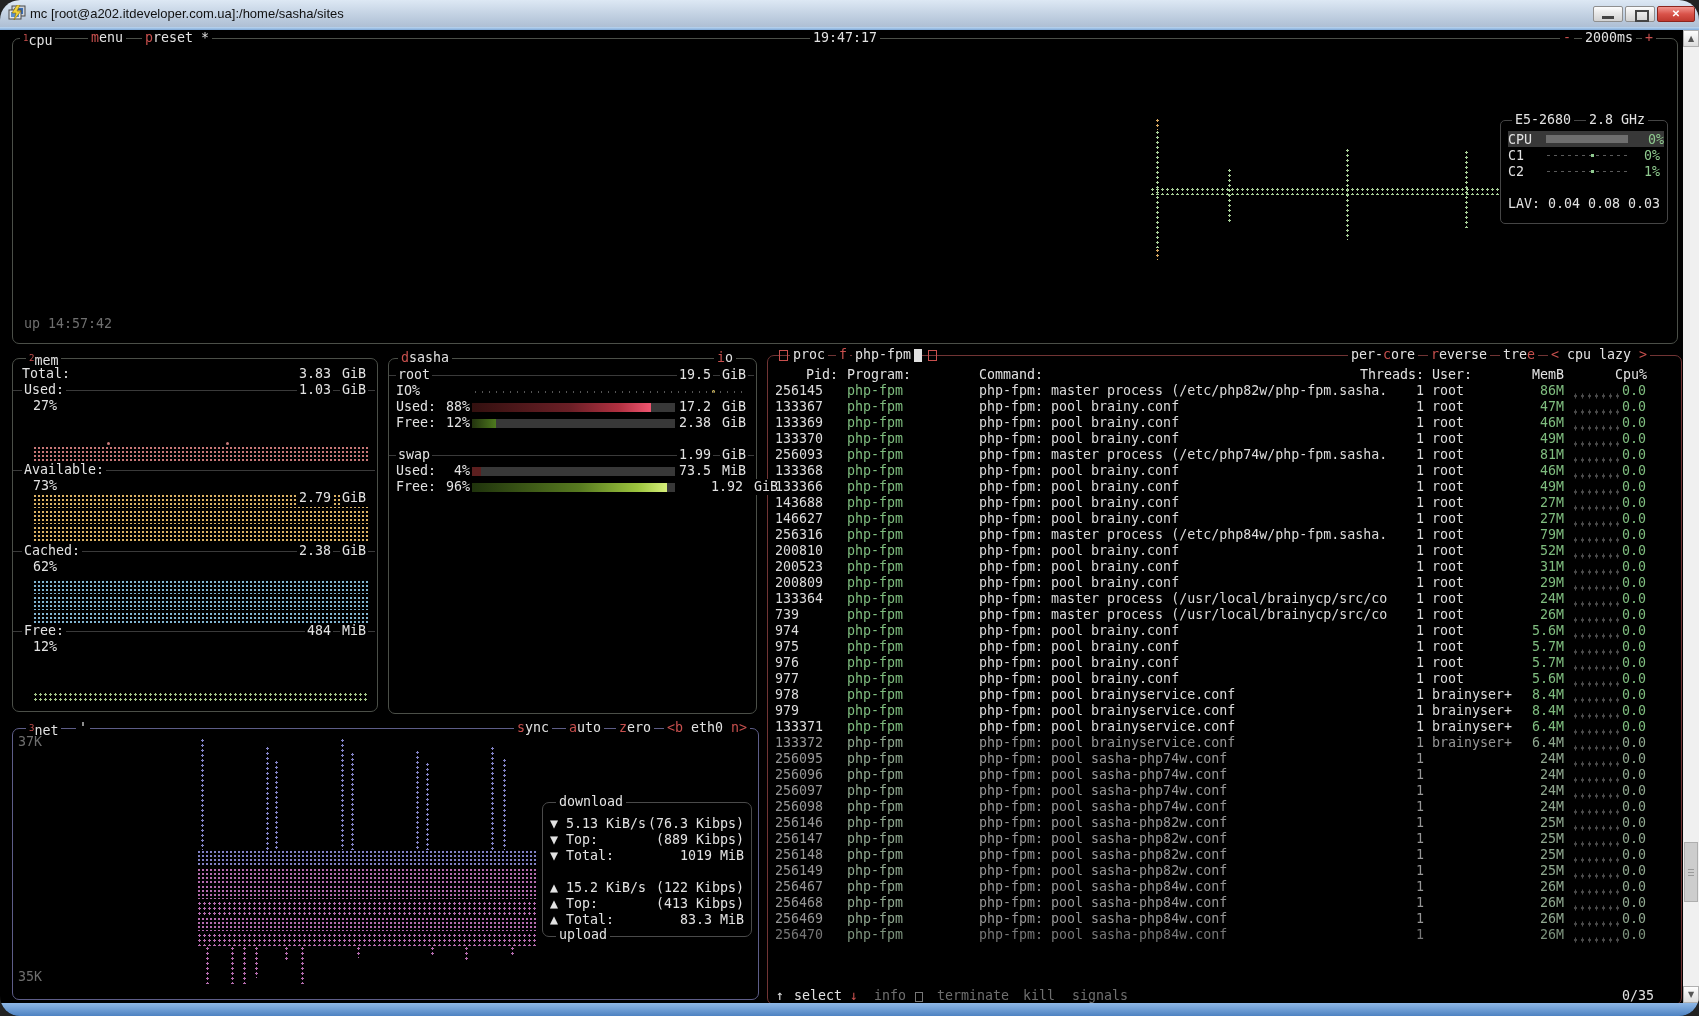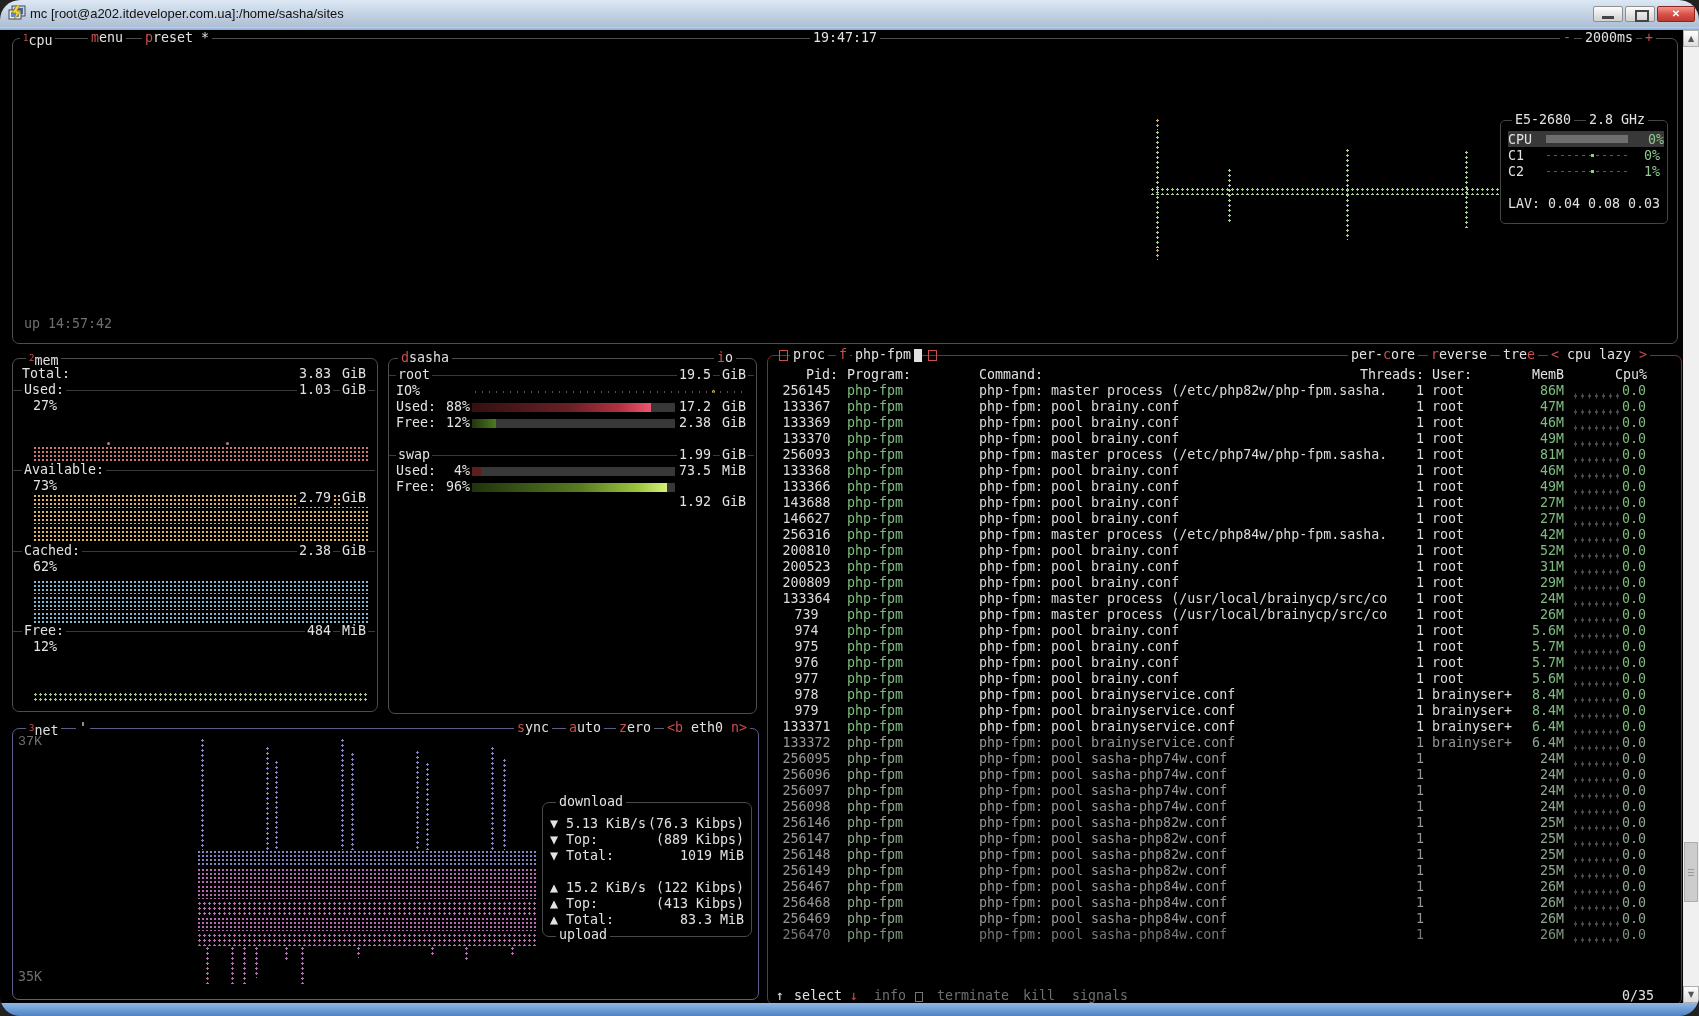--- a/index.html
+++ b/index.html
@@ -61,21 +61,21 @@
   .irow.dots .imid:before{content:"";position:absolute;left:0;top:7px;width:82px;height:3px;
     background-image:radial-gradient(#5a5a5a 1px,transparent 1.2px);background-size:7px 3px;}
   .irow.dots .imid:after{content:"";position:absolute;left:46px;top:7px;width:3px;height:3px;background:#8fca8f;}
   .irow .ival{width:34px;text-align:right;color:#8fca8f;}
   
   .phead span{position:absolute;height:16px;line-height:16px;white-space:pre;}
   .prow{display:flex;height:16px;line-height:16px;color:#dcdcdc;white-space:pre;}
   .prow .green{color:#7fbd7f;}
   .prow.dim{color:#979797;} .prow.dim .green{color:#90a890;}
   .prow.dim2{color:#777;} .prow.dim2 .green{color:#7d937d;}
-  .c-pid{width:63px;text-align:center;}
+  .c-pid{width:63px;text-align:left;}
   .c-prog{width:123px;margin-left:9px;}
   .c-cmd{width:436px;margin-left:9px;overflow:hidden;}
   .c-thr{width:9px;text-align:right;}
   .c-user{width:88px;margin-left:8px;}
   .c-mem{width:44px;text-align:right;}
   .c-dots{width:48px;margin-left:8px;background-image:radial-gradient(#4c4c4c 1px,transparent 1.2px);
     background-size:7px 16px;background-position:0 5px;background-repeat:repeat-x;}
   .c-cpu{width:24px;margin-left:2px;text-align:right;}
   
   .nrow{position:absolute;left:550px;width:194px;height:16px;line-height:16px;display:flex;z-index:4;}
@@ -256,33 +256,33 @@
   <div class="vals" style="left:676px;top:463px;width:72px;">
       <span>73.5</span>
       <span>MiB</span>
     </div>
 
   <span class="t" style="left:396px;top:479px;">Free:</span>
   <span class="t" style="left:430px;top:479px;width:40px;text-align:right;">96%</span>
   <div class="bar" style="left:472px;top:483px;width:203px;">
       <div class="fill" style="width:195px;background:linear-gradient(90deg,#1f330c,#577a20 55%,#9cc43e 85%,#d6ef7a);"></div>
     </div>
-  <div class="vals" style="left:676px;top:494px;width:72px;">
+  <div class="vals" style="left:676px;top:479px;width:72px;padding-left:32px;">
       <span>1.92</span>
       <span>GiB</span>
     </div>
 
   <div class="panel netb" style="left:12px;top:728px;width:745px;height:270px;"></div>
   <span class="t onb" style="left:26px;top:721px;"><span class="red sup">3</span><span>net</span></span>
   <span class="t onb" style="left:76px;top:721px;">'</span>
   <span class="t onb" style="left:514px;top:721px;"><span class="red">s</span><span>ync</span></span>
   <span class="t onb" style="left:566px;top:721px;"><span class="red">a</span><span>uto</span></span>
   <span class="t onb" style="left:616px;top:721px;"><span class="red">z</span><span>ero</span></span>
   <span class="t onb" style="left:664px;top:721px;"><span class="red">&lt;b</span><span> </span><span>eth0</span><span> </span><span class="red">n&gt;</span></span>
-  <span class="t gy" style="left:18px;top:734px;font-family:Liberation Mono, monospace;">37K</span>
+  <span class="t gy" style="left:18px;top:734px;">37K</span>
   <span class="t gy" style="left:18px;top:969px;">35K</span>
 
   <div class="dg" style="--c:#8282c6;left:200px;top:738px;width:6px;height:112px;"></div>
   <div class="dg" style="--c:#8282c6;left:265px;top:746px;width:6px;height:104px;"></div>
   <div class="dg" style="--c:#8282c6;left:274px;top:760px;width:6px;height:90px;"></div>
   <div class="dg" style="--c:#8282c6;left:340px;top:738px;width:6px;height:112px;"></div>
   <div class="dg" style="--c:#8282c6;left:350px;top:752px;width:6px;height:98px;"></div>
   <div class="dg" style="--c:#8282c6;left:415px;top:750px;width:6px;height:100px;"></div>
   <div class="dg" style="--c:#8282c6;left:425px;top:762px;width:6px;height:88px;"></div>
   <div class="dg" style="--c:#8282c6;left:490px;top:746px;width:6px;height:104px;"></div>
@@ -461,21 +461,21 @@
       <span class="c-mem green">27M</span>
       <span class="c-dots"></span>
       <span class="c-cpu green">0.0</span>
     </div>
       <div class="prow">
       <span class="c-pid">256316</span>
       <span class="c-prog green">php-fpm</span>
       <span class="c-cmd">php-fpm: master process (/etc/php84w/php-fpm.sasha.</span>
       <span class="c-thr">1</span>
       <span class="c-user">root</span>
-      <span class="c-mem green">42M</span>
+      <span class="c-mem green">79M</span>
       <span class="c-dots"></span>
       <span class="c-cpu green">0.0</span>
     </div>
       <div class="prow">
       <span class="c-pid">200810</span>
       <span class="c-prog green">php-fpm</span>
       <span class="c-cmd">php-fpm: pool brainy.conf</span>
       <span class="c-thr">1</span>
       <span class="c-user">root</span>
       <span class="c-mem green">52M</span>

